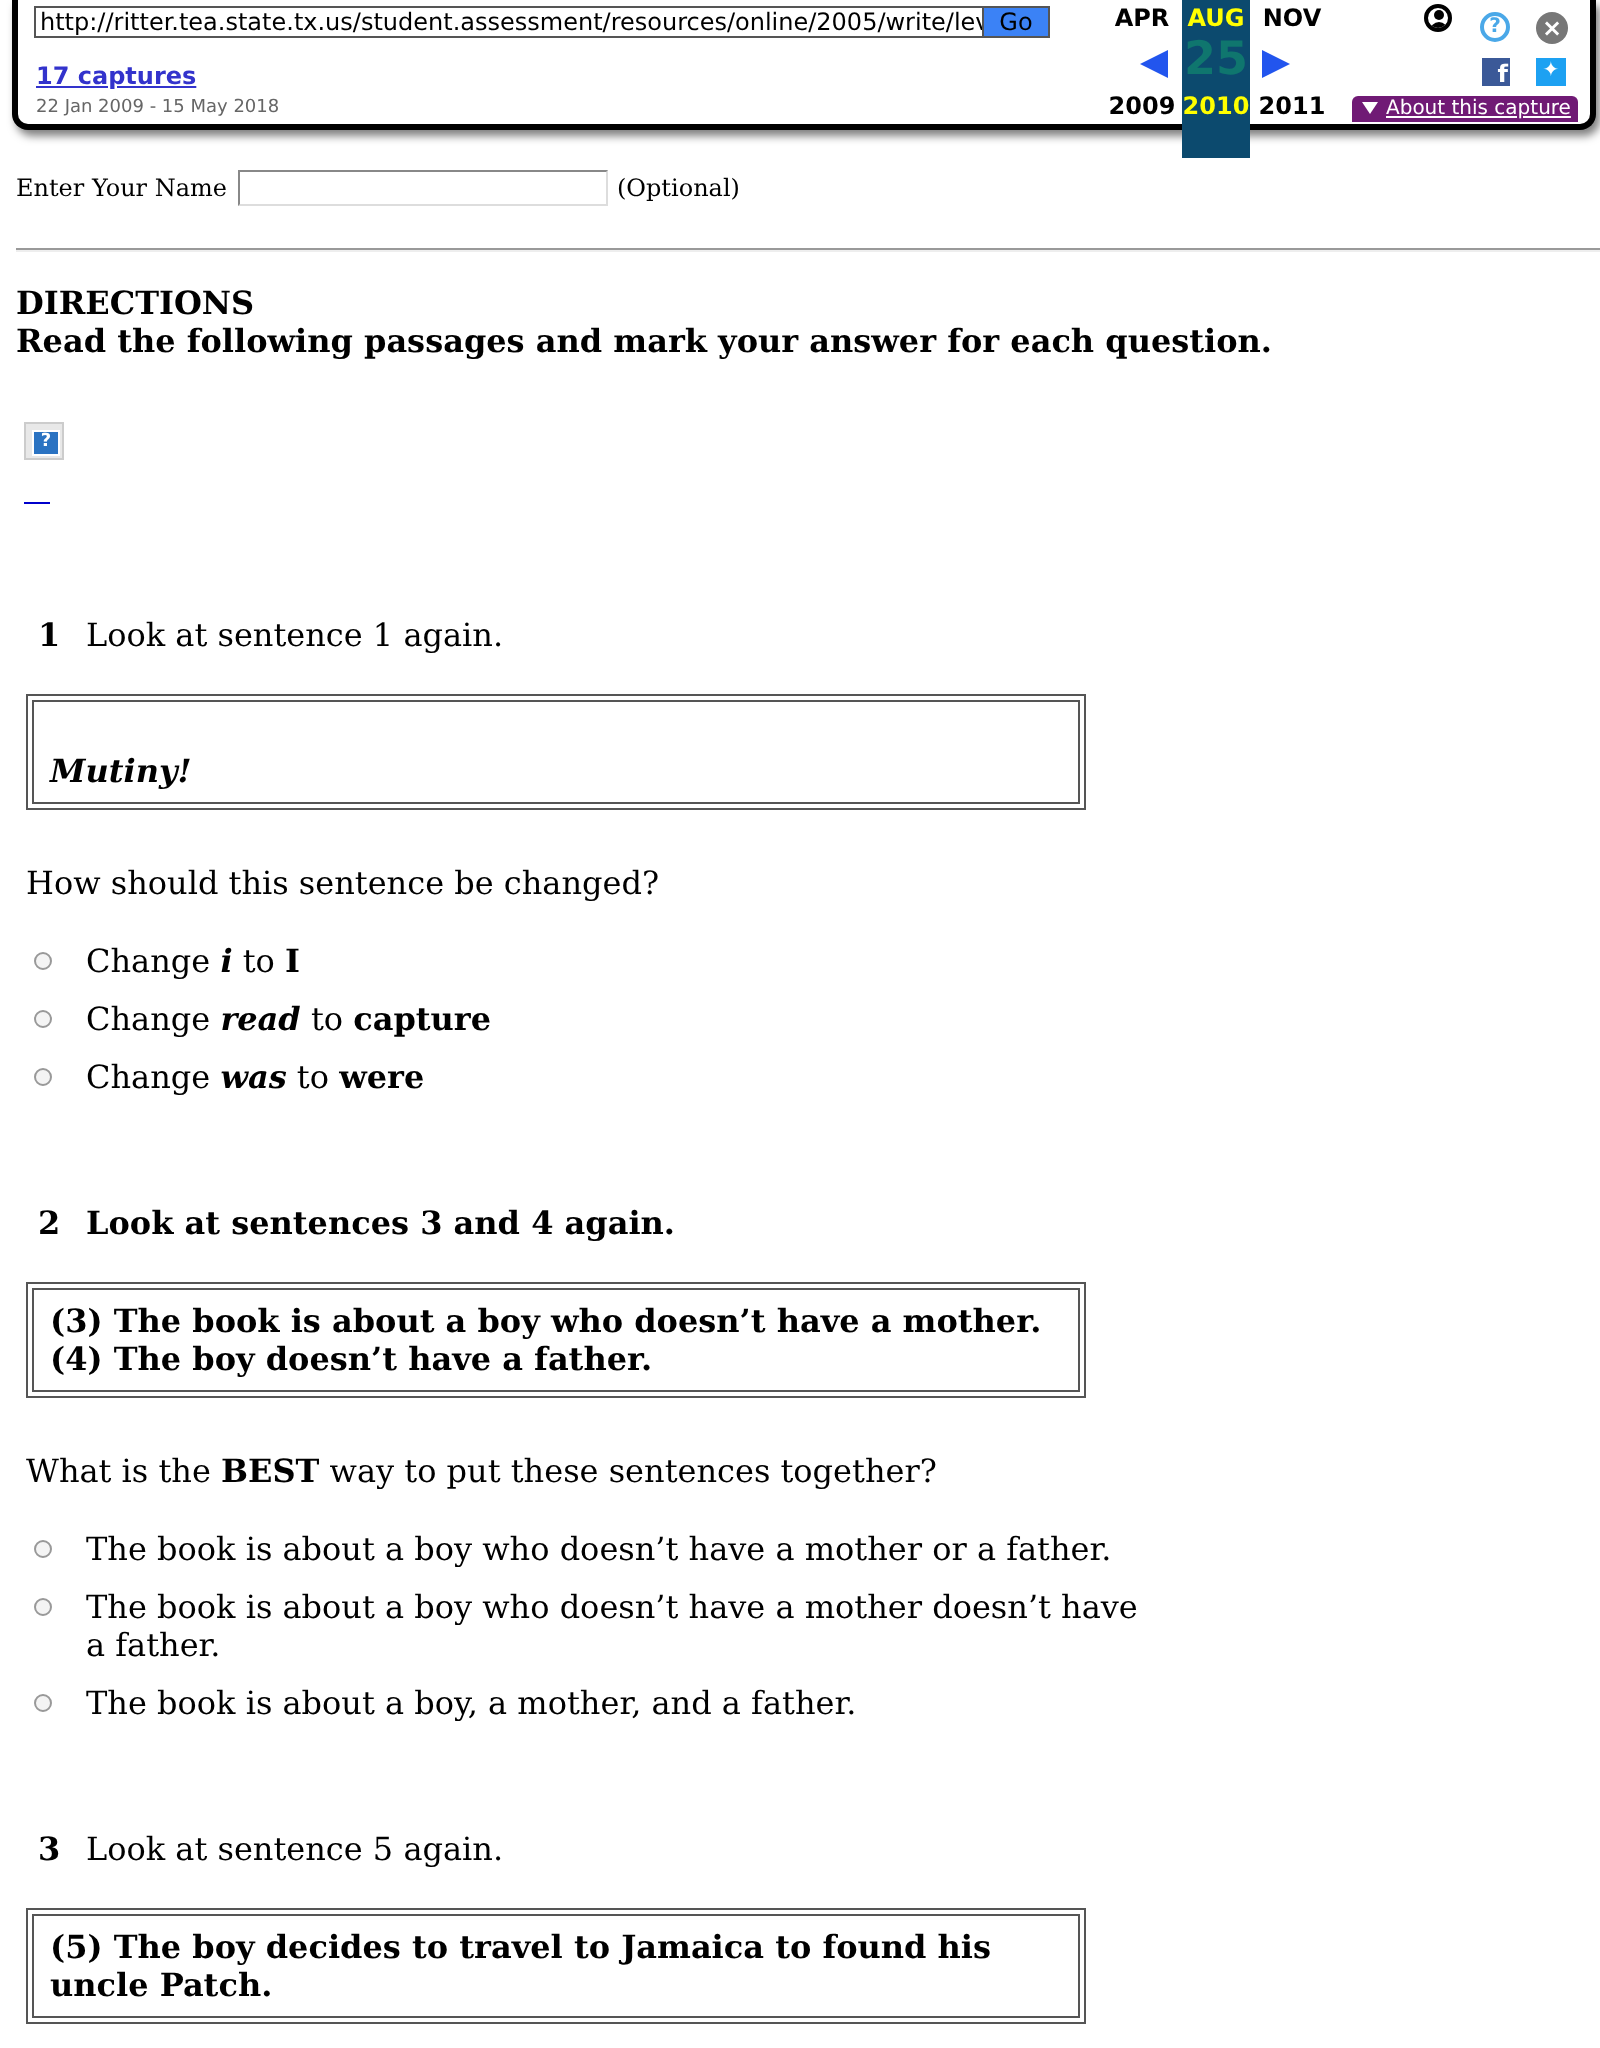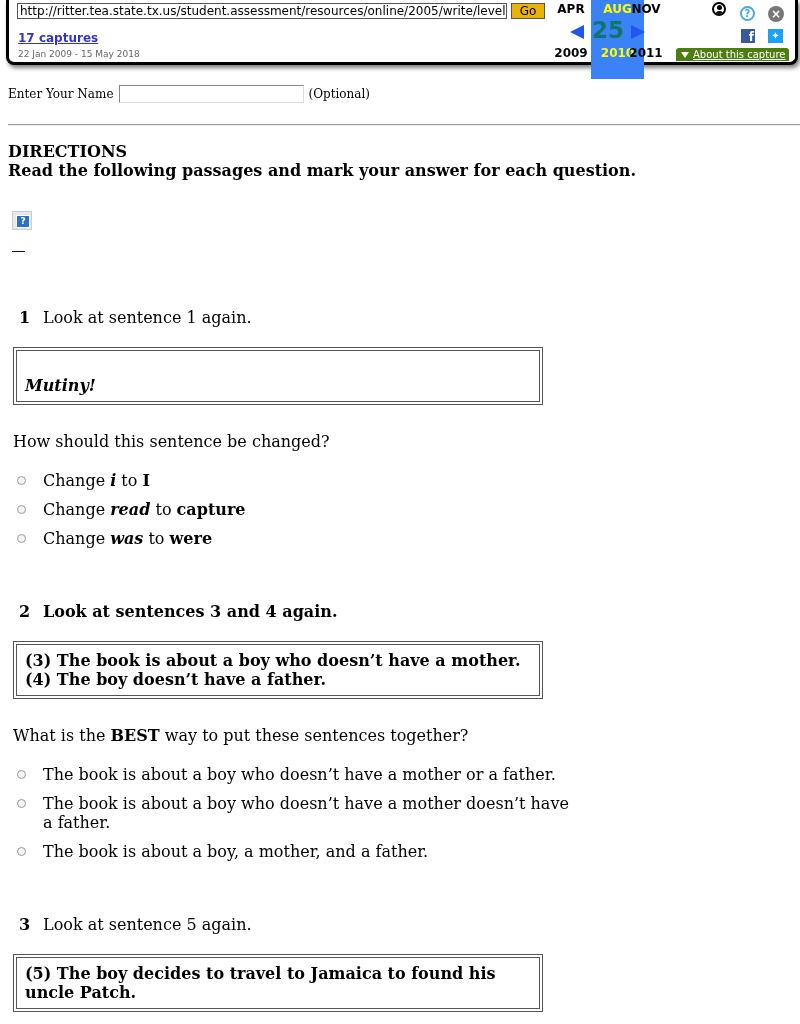--- a/index.html
+++ b/index.html
@@ -1,31 +1,31 @@
 <!DOCTYPE html>
 <html><head>
 <meta charset="utf-8">
 <style>
   html, body { margin:0; padding:0; background:#fff; }
   body { width:800px; height:1024px; overflow:hidden; position:relative; font-family:"DejaVu Serif", serif; color:#000; }
 
   
   .wb { position:absolute; left:6px; top:0; width:786px; height:62px; background:#fff; border:3px solid #000; border-top:none; border-radius:0 0 8px 8px; box-shadow:2px 3px 4px rgba(0,0,0,0.5); font-family:"DejaVu Sans", sans-serif; }
   .wb-url { position:absolute; left:8px; top:3px; width:484px; height:14px; border:1px solid #555; font-size:12px; line-height:14px; padding:0 2px; white-space:nowrap; overflow:hidden; color:#000; font-family:"DejaVu Sans", sans-serif; }
-  .wb-go { position:absolute; left:502px; top:3px; width:32px; height:14px; border:1px solid #555; font-size:12px; line-height:14px; text-align:center; background:#eab308; }
+  .wb-go { position:absolute; left:482px; top:3px; width:32px; height:14px; border:1px solid #555; font-size:12px; line-height:14px; text-align:center; background:#3b82f6; }
   .wb-captures { position:absolute; left:9px; top:31px; font-size:12px; font-weight:bold; color:#3333cc; text-decoration:underline; }
   .wb-range { position:absolute; left:9px; top:49px; font-size:9px; color:#666; }
   .wb-col { position:absolute; top:0; height:79px; width:34px; text-align:center; }
   .wb-col .m { position:absolute; top:2px; left:0; width:100%; font-size:12px; font-weight:bold; }
   .wb-col .y { position:absolute; top:46px; left:0; width:100%; font-size:12px; font-weight:bold; }
-  .wb-cur { background:#3b82f6; color:#ff0;padding-left:19px; }
+  .wb-cur { background:#0c4a6e; color:#ff0; }
   .wb-day { position:absolute; left:582px; top:17px; width:34px; text-align:center; font-size:23px; font-weight:bold; color:#0f766e; }
   .wb-prev { position:absolute; left:561px; top:25px; width:0; height:0; border-top:7px solid transparent; border-bottom:7px solid transparent; border-right:14px solid #2255ee; }
   .wb-next { position:absolute; left:622px; top:25px; width:0; height:0; border-top:7px solid transparent; border-bottom:7px solid transparent; border-left:14px solid #2255ee; }
-  .wb-about { position:absolute; left:667px; top:48px; width:113px; height:13px; background:#4d7c0f; color:#fff; font-size:10px; line-height:13px; border-radius:3px 3px 0 0; }
+  .wb-about { position:absolute; left:667px; top:48px; width:113px; height:13px; background:#701a75; color:#fff; font-size:10px; line-height:13px; border-radius:3px 3px 0 0; }
   .wb-about .tri { display:inline-block; margin:0 4px 0 5px; width:0; height:0; border-left:4px solid transparent; border-right:4px solid transparent; border-top:6px solid #fff; vertical-align:middle; }
   .wb-about span.t { text-decoration:underline; }
   .wb-user { position:absolute; left:703px; top:2px; width:14px; height:14px; border:2px solid #000; border-radius:50%; background:#fff; overflow:hidden; box-sizing:border-box; }
   .wb-user:before { content:""; position:absolute; left:3px; top:1px; width:5px; height:5px; border-radius:50%; background:#000; }
   .wb-user:after { content:""; position:absolute; left:1px; top:7px; width:9px; height:6px; border-radius:5px 5px 0 0; background:#000; }
   .wb-help { position:absolute; left:731px; top:6px; width:15px; height:15px; border:2px solid #4aa8e8; border-radius:50%; box-sizing:border-box; color:#4aa8e8; font-size:10px; font-weight:bold; line-height:12px; text-align:center; }
   .wb-close { position:absolute; left:759px; top:6px; width:16px; height:16px; border-radius:50%; background:#777; color:#fff; font-size:12px; font-weight:bold; line-height:16px; text-align:center; }
   .wb-fb { position:absolute; left:732px; top:29px; width:14px; height:14px; background:#3b5998; color:#fff; font-size:12px; font-weight:bold; line-height:16px; text-align:right; padding-right:1px; box-sizing:border-box; }
   .wb-tw { position:absolute; left:759px; top:29px; width:15px; height:14px; background:#1da1f2; color:#fff; font-size:10px; line-height:14px; text-align:center; }
 

